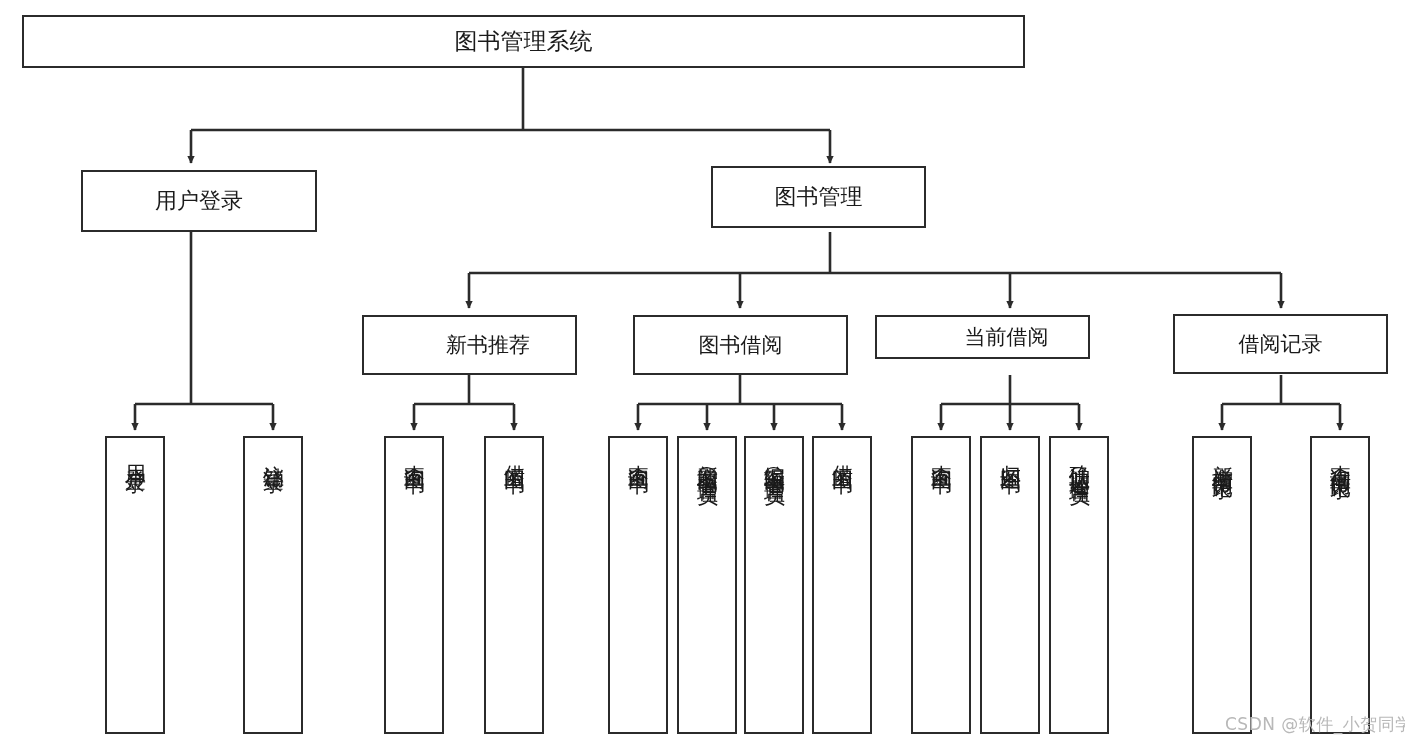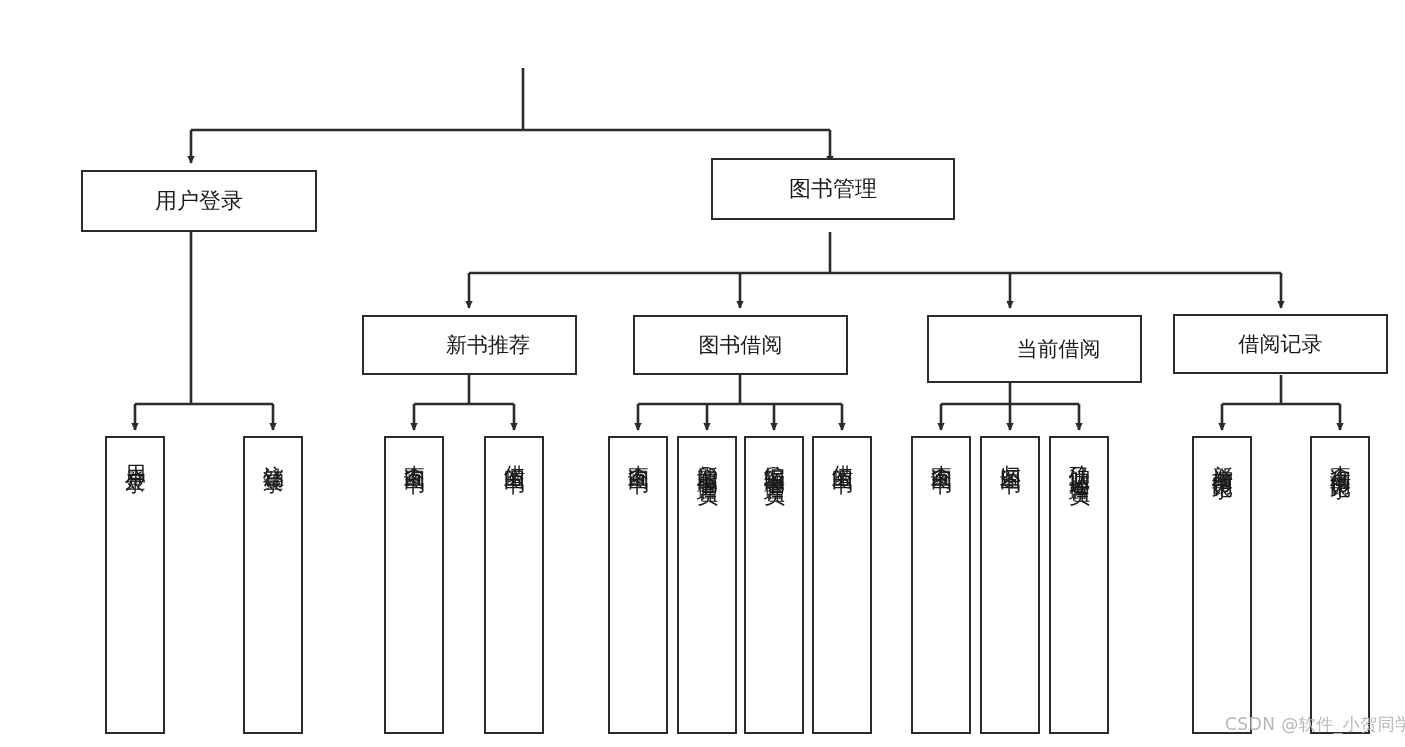--- a/index.html
+++ b/index.html
@@ -120,35 +120,38 @@
       <path d="M1010,404 L1010,430" marker-end="url(#arrow)"></path>
       <path d="M1079,404 L1079,430" marker-end="url(#arrow)"></path>
 
       <path d="M1281,375 L1281,404"></path>
       <path d="M1222,404 L1340,404"></path>
       <path d="M1222,404 L1222,430" marker-end="url(#arrow)"></path>
       <path d="M1340,404 L1340,430" marker-end="url(#arrow)"></path>
     </g>
   </svg>
 
+  <div class="node root" style="left:22px; top:15px; width:1003px; height:53px;">
+    <span class="htext">图书管理系统</span>
+  </div>
 
   <div class="node lvl1" style="left:81px; top:170px; width:236px; height:62px;">
     <span class="htext">用户登录</span>
   </div>
-  <div class="node lvl1" style="left:711px; top:158px; width:244px; height:62px;">
+  <div class="node lvl1" style="left:711px; top:166px; width:215px; height:62px;">
     <span class="htext">图书管理</span>
   </div>
 
   <div class="node lvl2" style="left:362px; top:315px; width:215px; height:60px;padding-left:37px;">
     <span class="htext">新书推荐</span>
   </div>
   <div class="node lvl2" style="left:633px; top:315px; width:215px; height:60px;">
     <span class="htext">图书借阅</span>
   </div>
-  <div class="node lvl2" style="left:927px; top:315px; width:215px; height:68px;padding-left:48px;">
+  <div class="node lvl2" style="left:875px; top:315px; width:215px; height:44px;padding-left:48px;">
     <span class="htext">当前借阅</span>
   </div>
   <div class="node lvl2" style="left:1173px; top:314px; width:215px; height:60px;">
     <span class="htext">借阅记录</span>
   </div>
 
   <div class="node leaf" style="left:105px; top:436px; width:60px; height:298px;">
     <span class="vtext">用户登录</span>
   </div>
   <div class="node leaf" style="left:243px; top:436px; width:60px; height:298px;">

